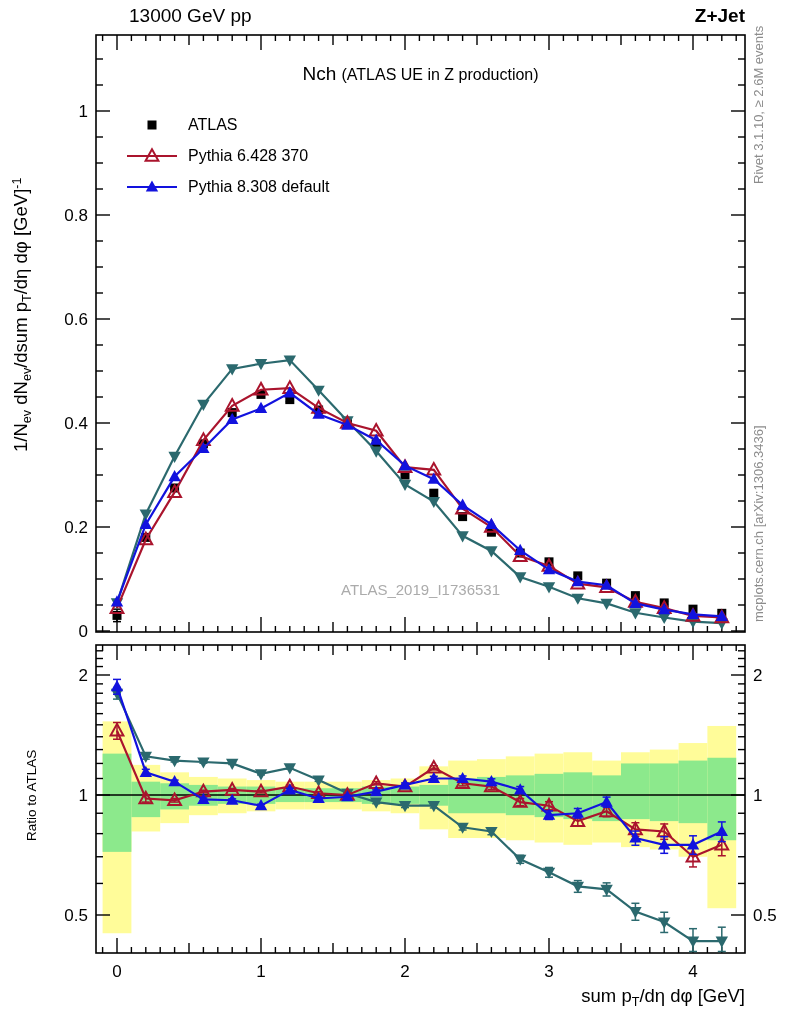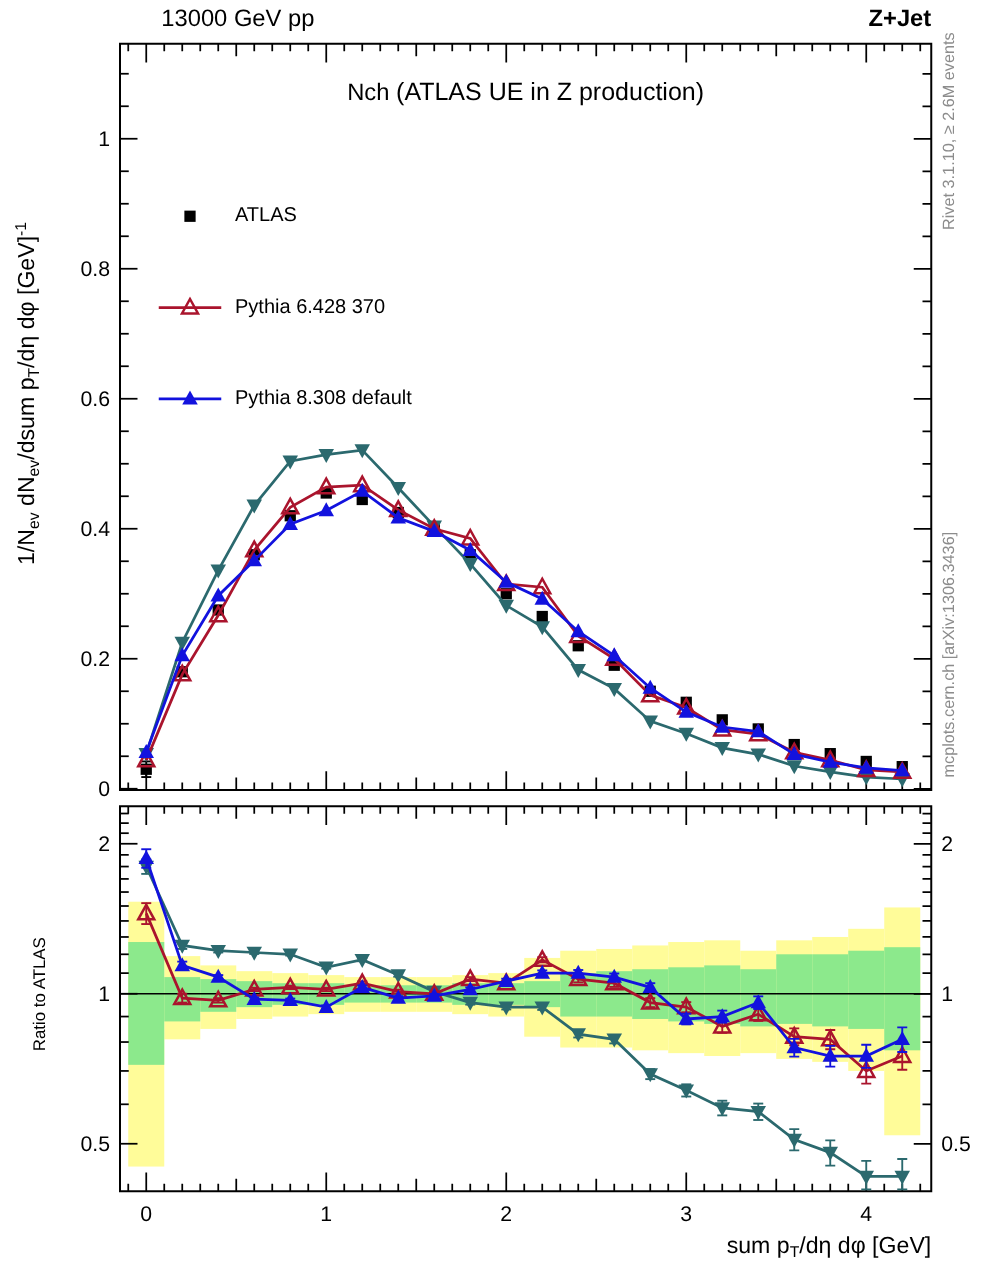--- a/index.html
+++ b/index.html
@@ -3,23 +3,23 @@
 <meta charset="utf-8">
 <style>
   html,body{margin:0;padding:0;background:#fff;}
   .page{position:relative;width:786px;height:1024px;background:#fff;overflow:hidden;
         font-family:"Liberation Sans",sans-serif;color:#000;}
   #chart{position:absolute;left:0;top:0;}
   .hdr{position:absolute;top:5px;font-size:19px;margin-left:32px;}
   .hdr-left{left:97px;}
   .hdr-right{right:41px;font-weight:bold;}
   .plot-title{position:absolute;left:96px;top:63px;width:649px;text-align:center;font-size:19px;}
-  .plot-title .t-sub{font-size:20px;}
+  .plot-title .t-sub{font-size:16px;}
   .legend{position:absolute;left:126px;top:109px;}
-  .legend-row{display:flex;align-items:flex-end;height:31px;margin-top:42px;}
+  .legend-row{display:flex;align-items:center;height:31px;}
   .legend-row .lab{margin-left:10px;font-size:16px;}
   .rot{position:absolute;transform:rotate(-90deg);transform-origin:0 0;white-space:nowrap;}
   .ylabel{left:10px;top:452px;font-size:18.5px;}
   .ratio-ylabel{left:24px;top:841px;font-size:13.5px;}
   .note{color:#8c8c8c;font-size:13px;}
   .note-top{left:751px;top:184px;}
   .note-bottom{left:751px;top:622px;}
   .xlabel{position:absolute;right:41px;top:985px;font-size:18.5px;}
   .watermark{position:absolute;left:96px;top:581px;width:649px;text-align:center;
              font-size:15px;color:#ababab;}
@@ -849,13 +849,14 @@
       </div>
     </div>
 
   <div class="rot ylabel"><span>1/N</span><span class="ss-sub">ev</span><span> dN</span><span class="ss-sub">ev</span><span>/dsum p</span><span class="ss-sub">T</span><span>/dη dφ  [GeV]</span><span class="ss-sup">-1</span></div>
   <div class="rot ratio-ylabel">Ratio to ATLAS</div>
   <div class="rot note note-top">Rivet 3.1.10, ≥ 2.6M events</div>
   <div class="rot note note-bottom">mcplots.cern.ch [arXiv:1306.3436]</div>
 
   <div class="xlabel"><span>sum p</span><span class="ss-sub">T</span><span>/dη dφ [GeV]</span></div>
 
+  <div class="watermark">ATLAS_2019_I1736531</div>
 </div>
 
 </body></html>

